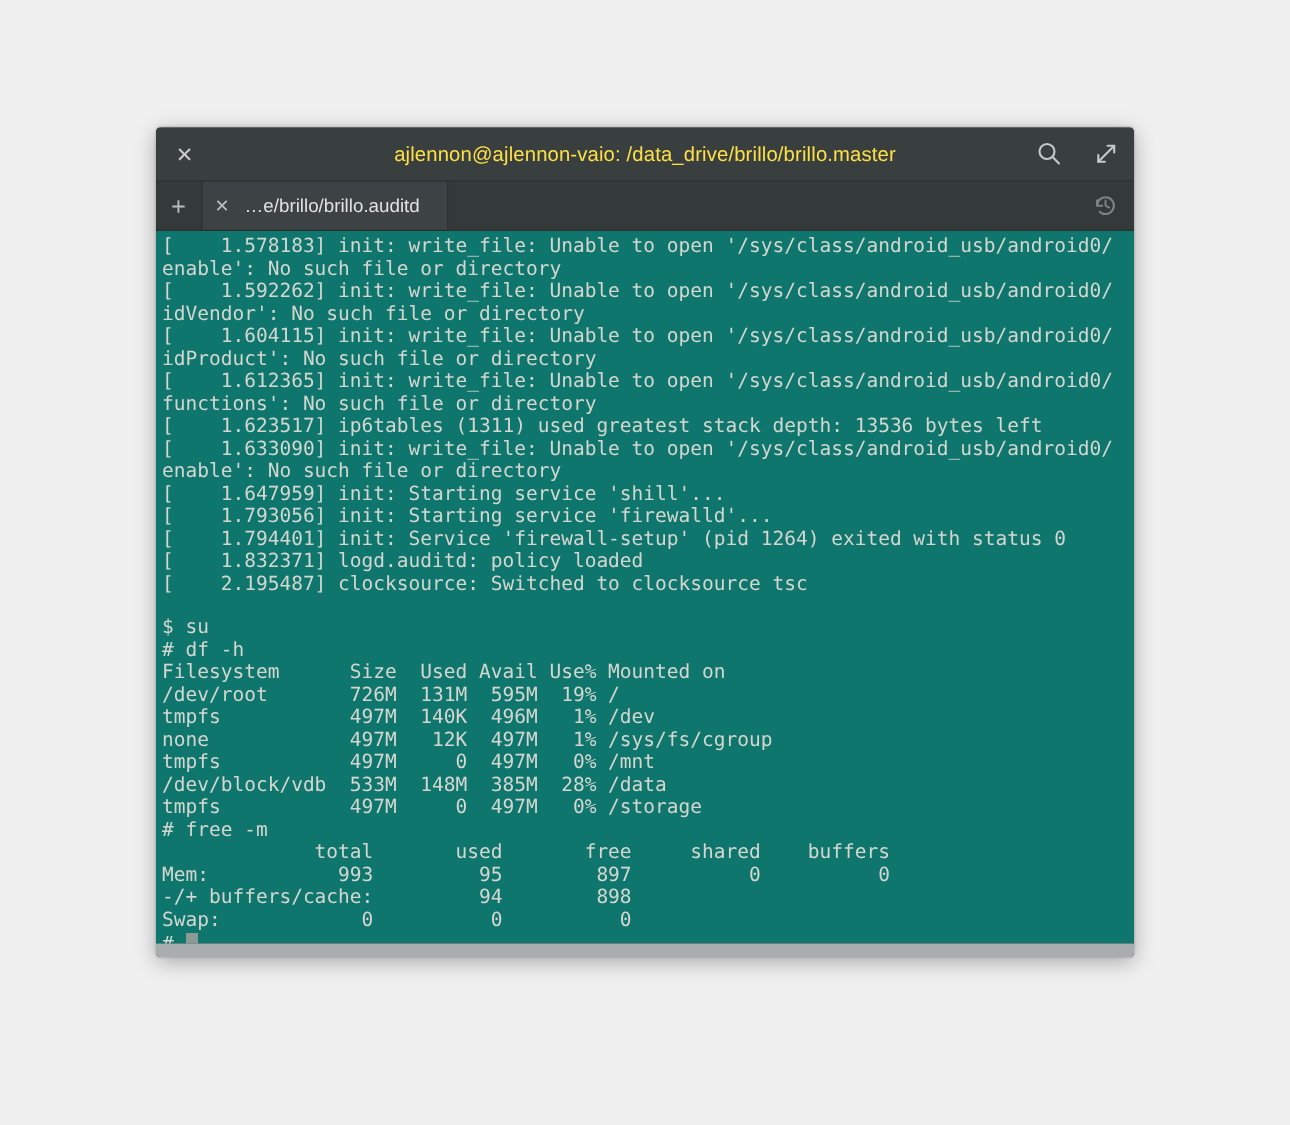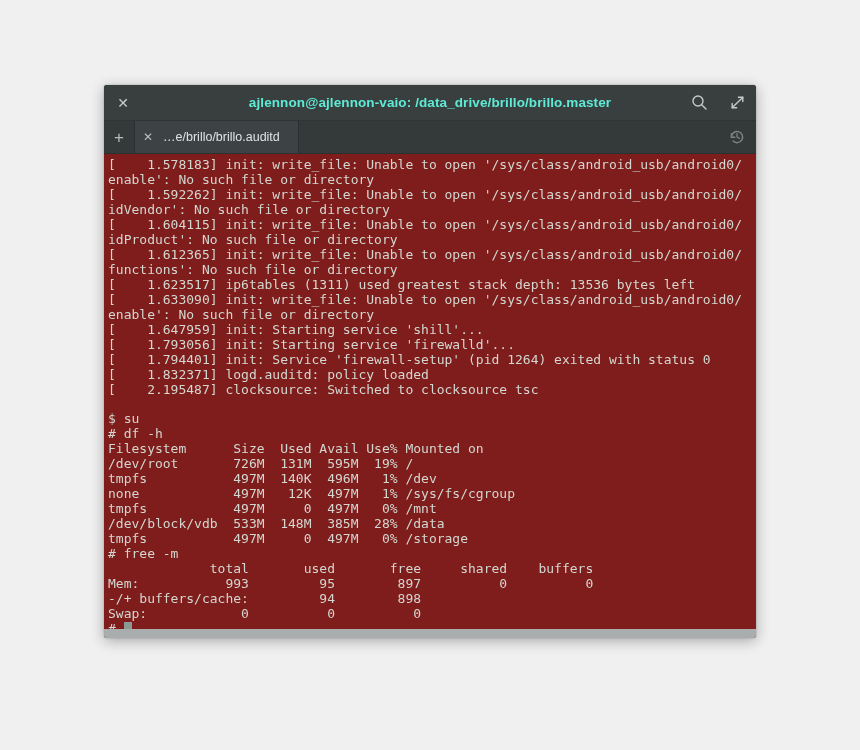--- a/index.html
+++ b/index.html
@@ -45,23 +45,23 @@
     align-items: center;
     justify-content: center;
     color: #c8cccc;
     font-size: 14px;
     line-height: 1;
   }
   #titlebar .title {
     position: absolute;
     left: 0; right: 0;
     text-align: center;
-    color: #5eead4;
+    color: #fde047;
     font-size: 13.5px;
-    font-weight: bold;
+    font-weight: normal;
     letter-spacing: 0.1px;
     pointer-events: none;
   }
   #titlebar .tb-right {
     margin-left: auto;
     display: flex;
     align-items: center;
     z-index: 2;
   }
   #titlebar .tb-right .tbtn {
@@ -117,21 +117,21 @@
   #tabbar .histbtn {
     width: 38px;
     display: flex;
     align-items: center;
     justify-content: center;
   }
 
   
   #terminal {
     flex: 1 1 auto;
-    background: #7f1d1d;
+    background: #0f766e;
     color: #d3d7cf;
     font-family: "DejaVu Sans Mono", "Liberation Mono", monospace;
     font-size: 13px;
     line-height: 14.97px;
     padding: 4px 0 0 4px;
     overflow: hidden;
     white-space: pre;
   }
   #terminal .ln { display: block; height: 14.97px; }
   #terminal .cursor {

